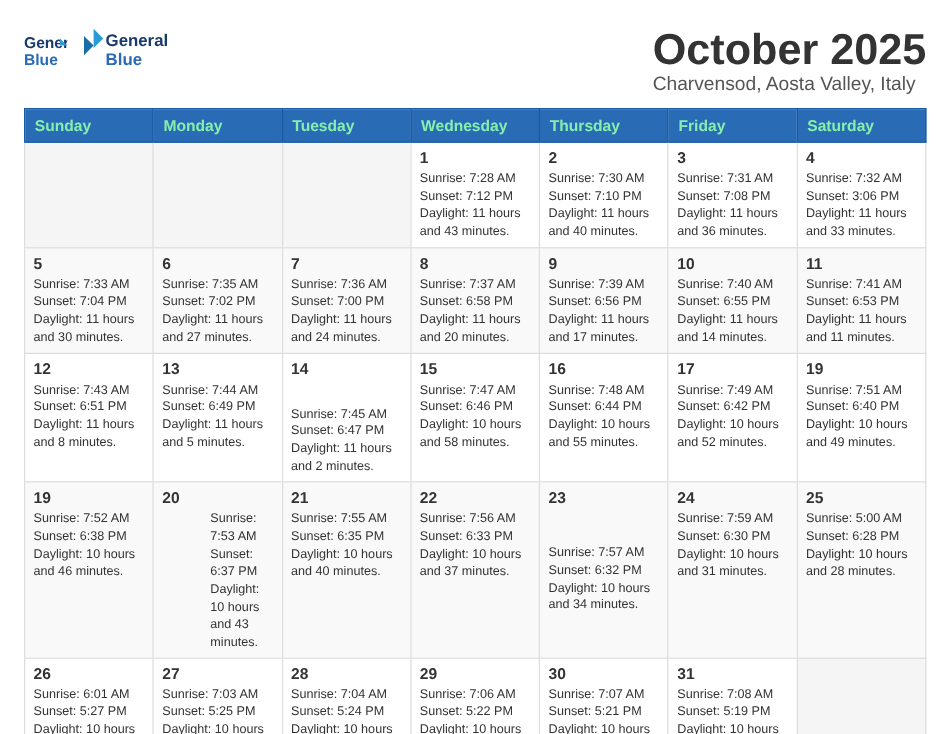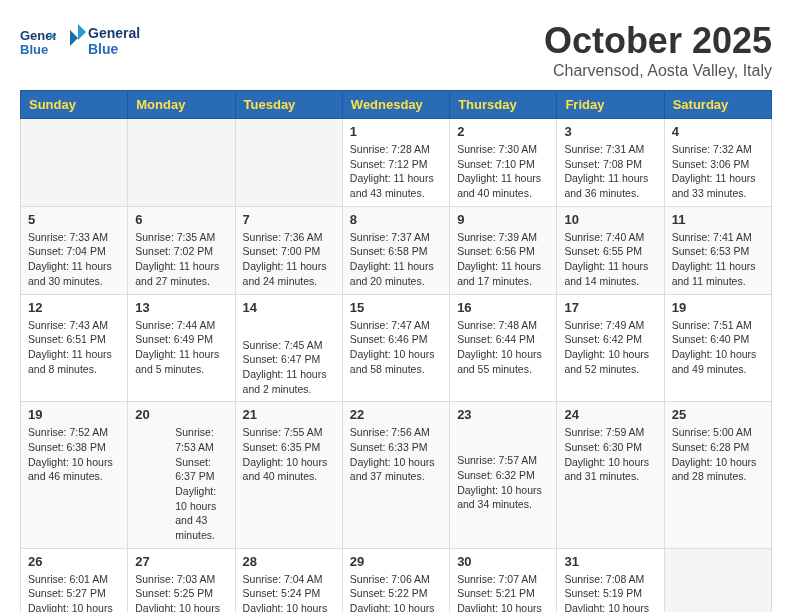--- a/index.html
+++ b/index.html
@@ -19,39 +19,39 @@
     .logo {
       display: flex;
       align-items: center;
     }
     .logo-icon {
       width: 36px;
       height: 36px;
       margin-right: 4px;
     }
     .title-area {
-      text-align: right;
+      text-align: left;
     }
     .month-title {
       font-size: 36px;
       font-weight: bold;
       color: #333;
     }
     .subtitle {
       font-size: 16px;
       color: #555;
     }
     .calendar {
       width: 100%;
       border-collapse: collapse;
       border: 1px solid #ccc;
     }
     .calendar th {
       background-color: #2a6bb5;
-      color: #fde047;
+      color: #86efac;
       text-align: left;
       padding: 6px 8px;
       font-size: 13px;
       border: 1px solid #1a5aa0;
     }
     .calendar td {
       vertical-align: top;
       padding: 5px 7px;
       border: 1px solid #ddd;
       font-size: 11px;

